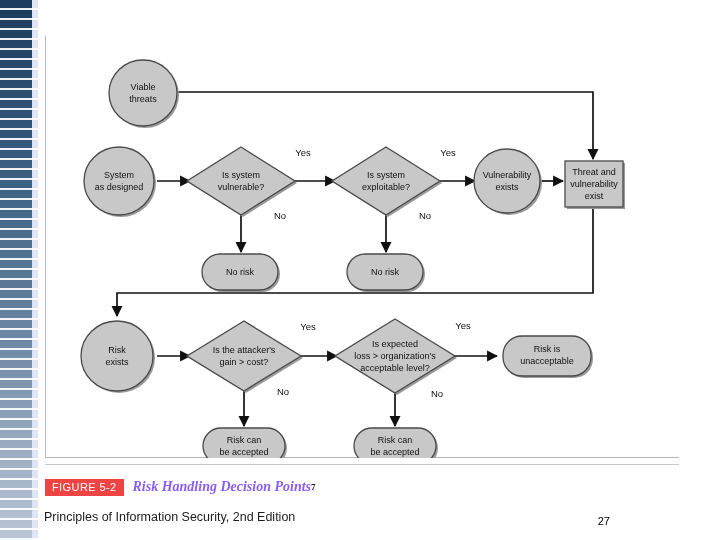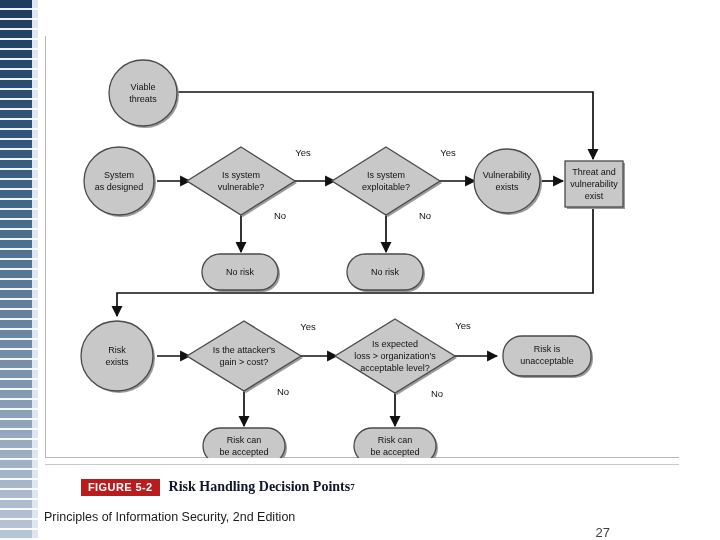--- a/index.html
+++ b/index.html
@@ -45,22 +45,22 @@
 
   
   #footer{
     position:absolute;left:0;bottom:0;width:624px;height:40px;
   }
   #footer-title{
     position:absolute;left:44px;top:10px;
     font-size:12.5px;color:#1c1c1c;white-space:nowrap;
   }
   #footer-page{
-    position:absolute;right:14px;top:25px;
-    font-size:13px;color:#404040;
+    position:absolute;right:14px;top:15px;
+    font-size:11px;color:#000000;
   }
 
   
   #figure{
     position:absolute;left:45px;top:36px;width:634px;height:460px;
   }
   #figure-frame{
     position:absolute;left:0;top:0;width:634px;height:422px;
     border-left:1.5px solid #b7b7b7;
     border-bottom:1.5px solid #b7b7b7;
@@ -85,30 +85,29 @@
   .shape{fill:#c8c8c8;stroke:#4a4a4a;stroke-width:1.3;}
   .shape-shadow{fill:#9a9a9a;stroke:none;}
   .conn{stroke:#111111;stroke-width:1.7;fill:none;}
 
   
   #caption{
     position:absolute;left:0;top:440px;width:634px;height:22px;
     display:flex;align-items:center;
   }
   #caption-badge{
-    background:#b91c1c;color:#ffffff;
+    background:#ef4444;color:#ffffff;
     font-family:"Liberation Sans", sans-serif;
-    font-weight:bold;font-size:11px;letter-spacing:.4px;
+    font-weight:normal;font-size:11px;letter-spacing:.4px;
     padding:2px 7px 3px 7px;
     margin-right:9px;
-    margin-left:36px;
   }
   #caption-text{
     font-family:"Liberation Serif", serif;
-    font-weight:bold;font-size:14px;color:#0f172a;
+    font-weight:bold;font-size:14px;color:#8b5cf6;font-style:italic;
   }
   #caption-sup{
     font-family:"Liberation Serif", serif;
     font-weight:bold;font-size:9px;color:#111111;
     vertical-align:super;
   }
 </style>
 </head>
 <body>
 

